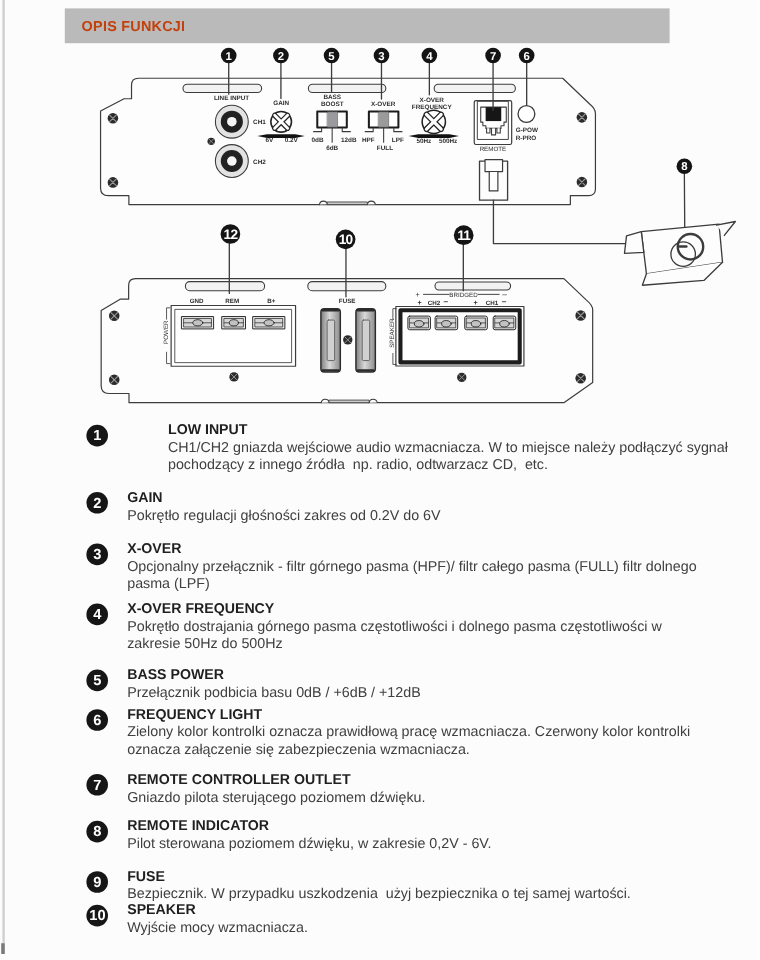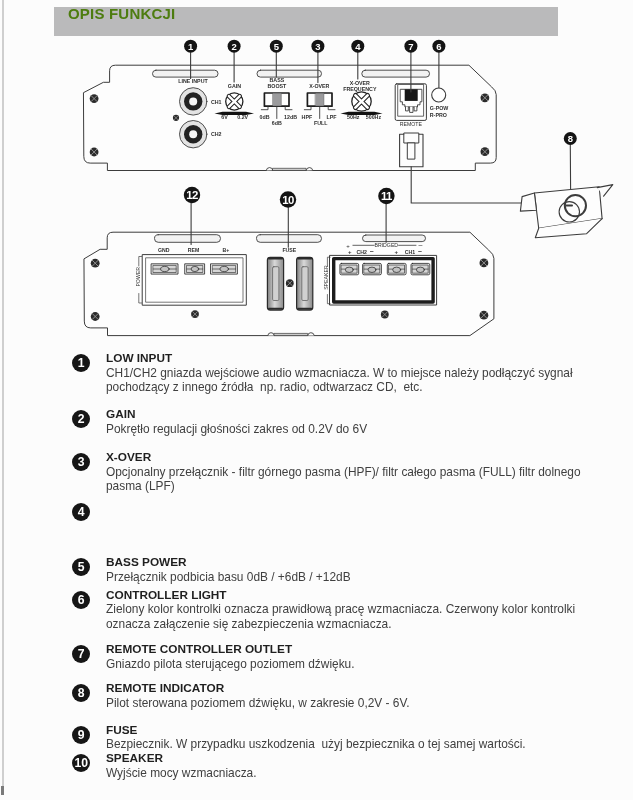--- a/index.html
+++ b/index.html
@@ -12,21 +12,21 @@
 </head>
 <body>
 <div id="page">
 
 <div style="position:absolute;left:2px;top:0;width:2px;height:786px;background:#cfcfcf;"></div>
 
 <div style="position:absolute;left:1px;top:786px;width:3px;height:9px;background:#7a7a7a;"></div>
 
 <div style="position:absolute;left:54px;top:7px;width:504px;height:29px;background:#bababb;"></div>
 
-<div style="position:absolute;left:68px;top:5px;font-size:15px;font-weight:bold;color:#4d7c0f;letter-spacing:0.2px;">OPIS FUNKCJI</div>
+<div style="position:absolute;left:68px;top:15px;font-size:12px;font-weight:bold;color:#c2410c;letter-spacing:0.2px;">OPIS FUNKCJI</div>
 
 <svg width="633" height="800" viewBox="0 0 633 800" style="position:absolute;left:0;top:0;" fill="none" stroke-linecap="round" stroke-linejoin="round">
 
 <g stroke="#3c3c3c" stroke-width="1">
 <path d="M 83.8,92.5 L 103.4,82.3 L 109.6,82.3 L 109.6,70.8 Q 109.6,65.2 115.4,65.2 L 468.9,65.2 L 491.6,86.9 Q 496.2,90.6 496.2,94.6 L 496.2,157.6 Q 496.2,163.1 490.4,163.1 L 475.3,163.1 L 475.3,170.5 L 107.4,170.5 L 107.4,163.1 L 90.2,163.1 Q 83.8,163.1 83.8,156.7 Z" fill="#fdfdfd"></path>
 </g>
 
 <g stroke="#3c3c3c" stroke-width="0.9">
 <path d="M 266.2,170.5 A 3.4,3.4 0 0 1 272.9,170.3" fill="#fdfdfd"></path>
 <path d="M 306.1,170.5 A 3.4,3.4 0 0 1 312.8,170.3" fill="#fdfdfd"></path>
@@ -396,40 +396,41 @@
 
 <g>
         <line x1="386.1" y1="203" x2="386.1" y2="242.3" stroke="#3c3c3c" stroke-width="1.1"></line>
         <circle cx="386.4" cy="196" r="8.2" fill="#141414"></circle>
         <text x="386.4" y="200.2" font-size="11.4" font-weight="bold" style="fill:#ffffff" text-anchor="middle" letter-spacing="-0.6">11</text>
       </g>
 </svg>
 
 <div class="badge" style="left:72.2px;top:354px;">1</div>
 
-<div class="txt" style="top:351px;"><span class="hd">LOW INPUT</span><br>CH1/CH2 gniazda wejściowe audio wzmacniacza. W to miejsce należy podłączyć sygnał<br>pochodzący z innego źródła&nbsp; np. radio, odtwarzacz CD,&nbsp; etc.</div>
+<div class="txt" style="top:351px;margin-left:34px;"><span class="hd">LOW INPUT</span><br>CH1/CH2 gniazda wejściowe audio wzmacniacza. W to miejsce należy podłączyć sygnał<br>pochodzący z innego źródła&nbsp; np. radio, odtwarzacz CD,&nbsp; etc.</div>
 
 <div class="badge" style="left:72.2px;top:410px;">2</div>
 
 <div class="txt" style="top:407px;"><span class="hd">GAIN</span><br>Pokrętło regulacji głośności zakres od 0.2V do 6V</div>
 
 <div class="badge" style="left:72.2px;top:452.8px;">3</div>
 
 <div class="txt" style="top:449.8px;"><span class="hd">X-OVER</span><br>Opcjonalny przełącznik - filtr górnego pasma (HPF)/ filtr całego pasma (FULL) filtr dolnego<br>pasma (LPF)</div>
 
 <div class="badge" style="left:72.2px;top:503px;">4</div>
 
+<div class="txt" style="top:500px;"><span class="hd">X-OVER FREQUENCY</span><br>Pokrętło dostrajania górnego pasma częstotliwości i dolnego pasma częstotliwości w<br>zakresie 50Hz do 500Hz</div>
 
 <div class="badge" style="left:72.2px;top:557.9px;">5</div>
 
 <div class="txt" style="top:554.9px;"><span class="hd">BASS POWER</span><br>Przełącznik podbicia basu 0dB / +6dB / +12dB</div>
 
 <div class="badge" style="left:72.2px;top:590.5px;">6</div>
 
-<div class="txt" style="top:587.5px;"><span class="hd">CONTROLLER LIGHT</span><br>Zielony kolor kontrolki oznacza prawidłową pracę wzmacniacza. Czerwony kolor kontrolki<br>oznacza załączenie się zabezpieczenia wzmacniacza.</div>
+<div class="txt" style="top:587.5px;"><span class="hd">FREQUENCY LIGHT</span><br>Zielony kolor kontrolki oznacza prawidłową pracę wzmacniacza. Czerwony kolor kontrolki<br>oznacza załączenie się zabezpieczenia wzmacniacza.</div>
 
 <div class="badge" style="left:72.2px;top:645px;">7</div>
 
 <div class="txt" style="top:642px;"><span class="hd">REMOTE CONTROLLER OUTLET</span><br>Gniazdo pilota sterującego poziomem dźwięku.</div>
 
 <div class="badge" style="left:72.2px;top:684px;">8</div>
 
 <div class="txt" style="top:681px;"><span class="hd">REMOTE INDICATOR</span><br>Pilot sterowana poziomem dźwięku, w zakresie 0,2V - 6V.</div>
 
 <div class="badge" style="left:72.2px;top:725.5px;">9</div>

